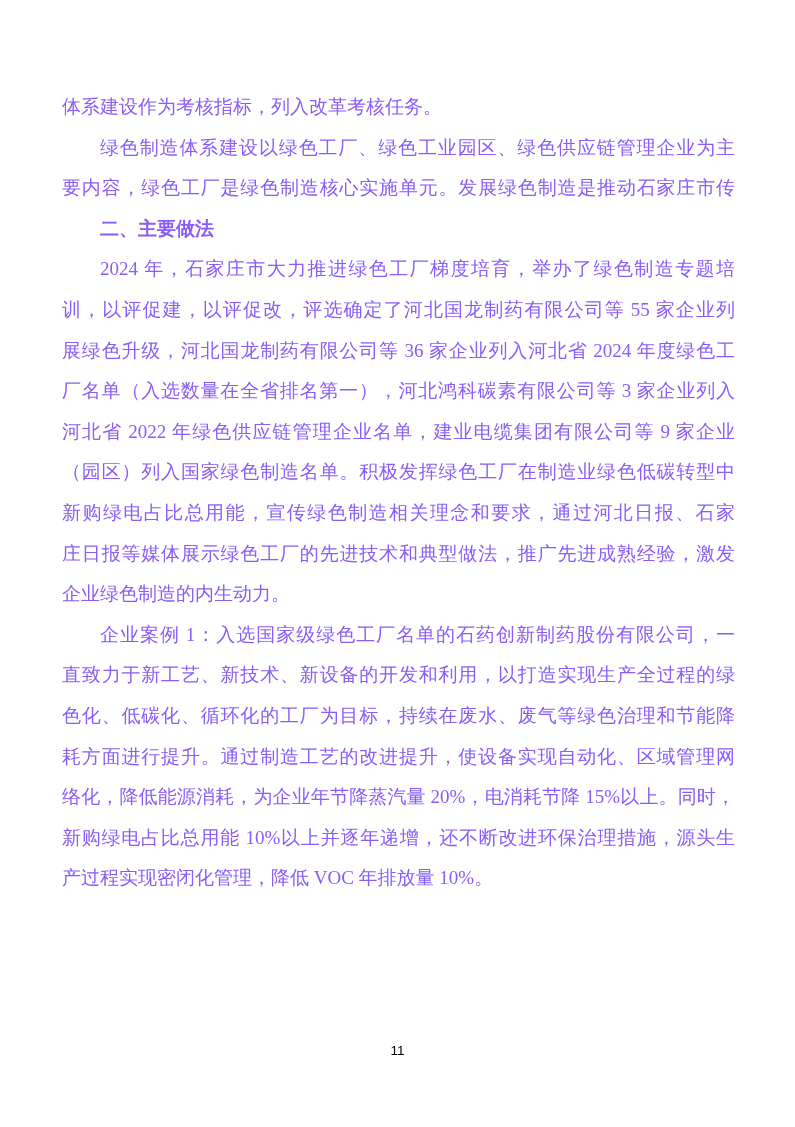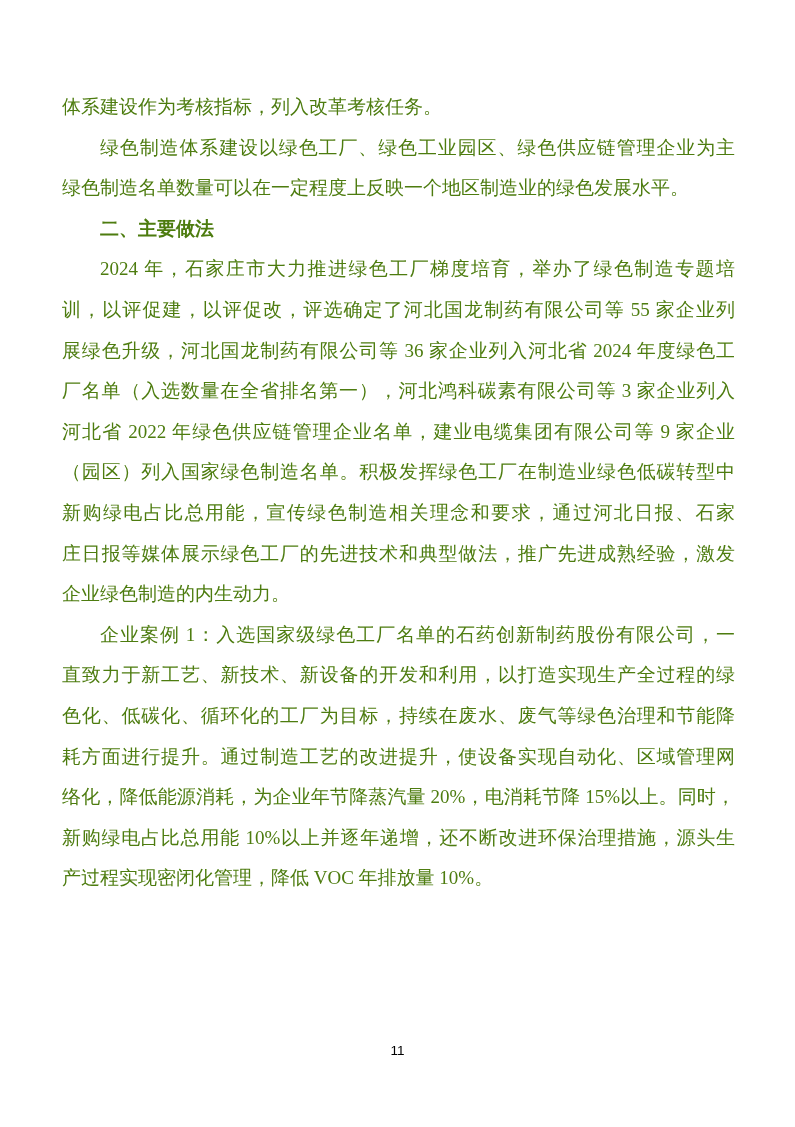--- a/index.html
+++ b/index.html
@@ -18,21 +18,21 @@
     }
     .content {
       position: absolute;
       left: 62px;
       top: 87px;
       width: 673px;
     }
     .line {
       font-size: 19px;
       line-height: 40.6px;
-      color: #4d7c0f;
+      color: #8b5cf6;
       text-align: justify;
       text-align-last: left;
       text-justify: inter-character;
       white-space: nowrap; 
     }
     .line.fill {
       white-space: normal;
       text-align-last: justify;
     }
     .line.indent {
@@ -54,21 +54,21 @@
     }
   </style>
 </head>
 <body>
 
 <div class="page">
   <div class="content">
 
   <div class="line">体系建设作为考核指标，列入改革考核任务。</div>
       <div class="line indent fill">绿色制造体系建设以绿色工厂、绿色工业园区、绿色供应链管理企业为主</div>
-      <div class="line">绿色制造名单数量可以在一定程度上反映一个地区制造业的绿色发展水平。</div>
+      <div class="line fill">要内容，绿色工厂是绿色制造核心实施单元。发展绿色制造是推动石家庄市传</div>
       <div class="line heading indent">二、主要做法</div>
       <div class="line indent fill">2024 年，石家庄市大力推进绿色工厂梯度培育，举办了绿色制造专题培</div>
       <div class="line fill">训，以评促建，以评促改，评选确定了河北国龙制药有限公司等 55 家企业列</div>
       <div class="line fill">展绿色升级，河北国龙制药有限公司等 36 家企业列入河北省 2024 年度绿色工</div>
       <div class="line fill">厂名单（入选数量在全省排名第一），河北鸿科碳素有限公司等 3 家企业列入</div>
       <div class="line fill">河北省 2022 年绿色供应链管理企业名单，建业电缆集团有限公司等 9 家企业</div>
       <div class="line fill">（园区）列入国家绿色制造名单。积极发挥绿色工厂在制造业绿色低碳转型中</div>
       <div class="line fill">新购绿电占比总用能，宣传绿色制造相关理念和要求，通过河北日报、石家</div>
       <div class="line fill">庄日报等媒体展示绿色工厂的先进技术和典型做法，推广先进成熟经验，激发</div>
       <div class="line">企业绿色制造的内生动力。</div>

